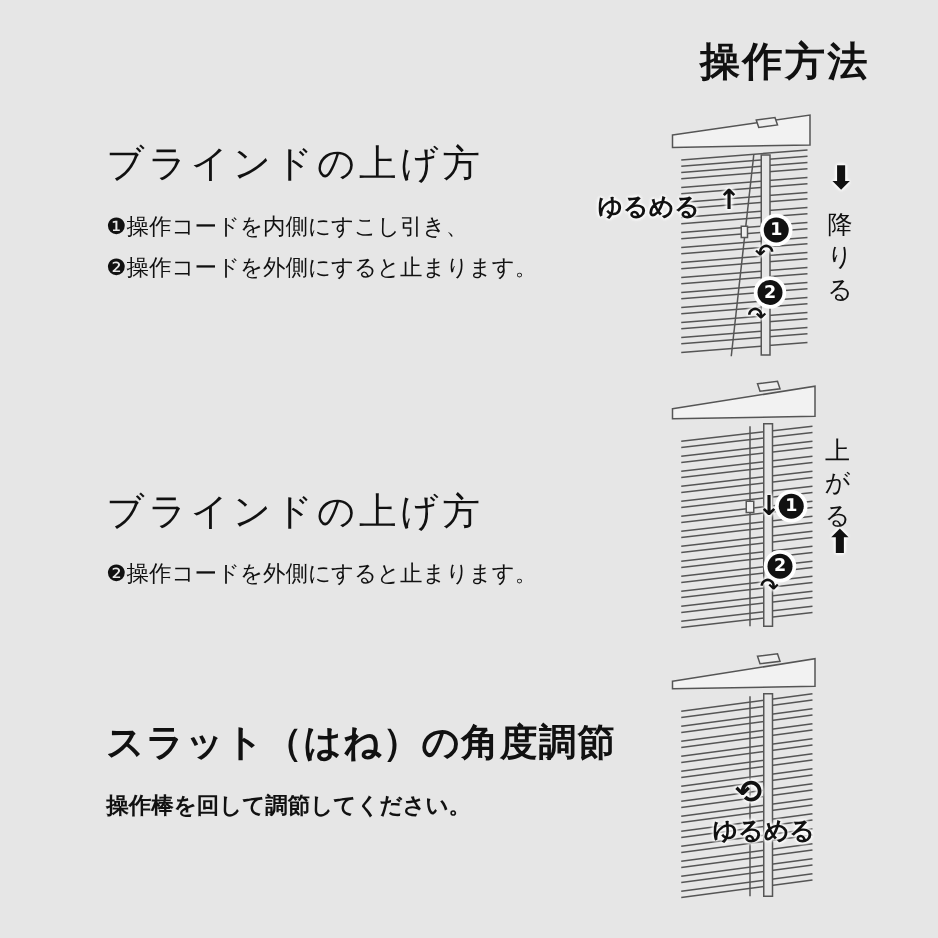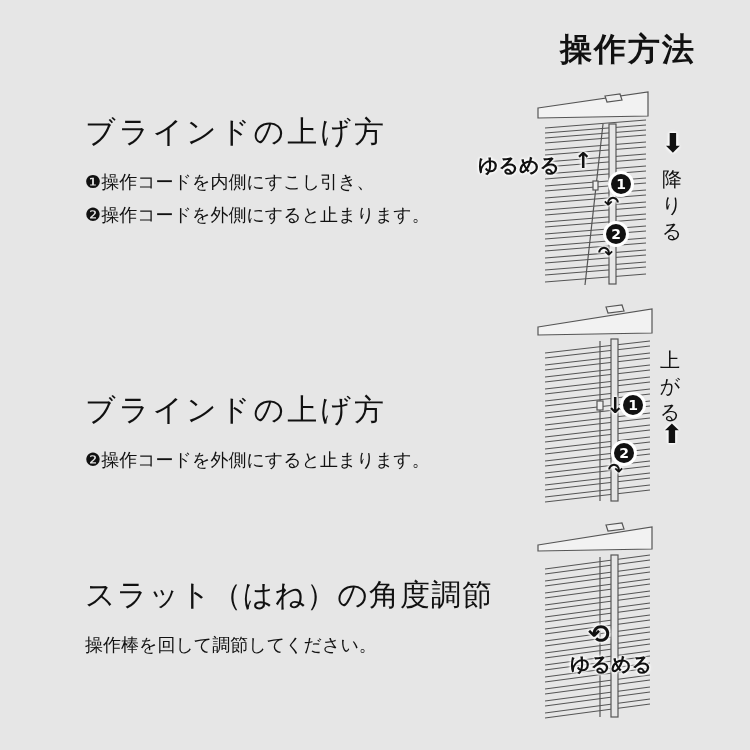--- a/index.html
+++ b/index.html
@@ -13,21 +13,21 @@
     }
     .title {
       position: absolute; top: 28px; left: 0; width: 696px;
       text-align: right; font-size: 32px; font-weight: bold; letter-spacing: 2px;
     }
     .section { position: absolute; left: 85px; }
     .sec-heading { font-size: 30px; letter-spacing: 3px; line-height: 1; margin: 0 0 18px 0; }
     .sec-line { font-size: 18px; line-height: 33px; white-space: nowrap; }
     #sec1 { top: 117px; }
     #sec2 { top: 355px; margin-top: 40px; }
-    #sec3 { top: 580px; }
+    #sec3 { top: 580px; font-weight: bold; }
     #sec3 .sec-heading { letter-spacing: 1px; }
     .illus { position: absolute; }
     #illus1 { left: 470px; top: 80px; width: 240px; height: 210px; }
     #illus2 { left: 520px; top: 295px; width: 200px; height: 215px; }
     #illus3 { left: 520px; top: 515px; width: 200px; height: 235px; }
     .lbl {
       position: absolute; font-weight: bold; color: #111;
       paint-order: stroke; -webkit-text-stroke: 0px;
       text-shadow: 0 0 3px #fff, 0 0 3px #fff, 0 0 3px #fff, 0 0 4px #fff;
     }

